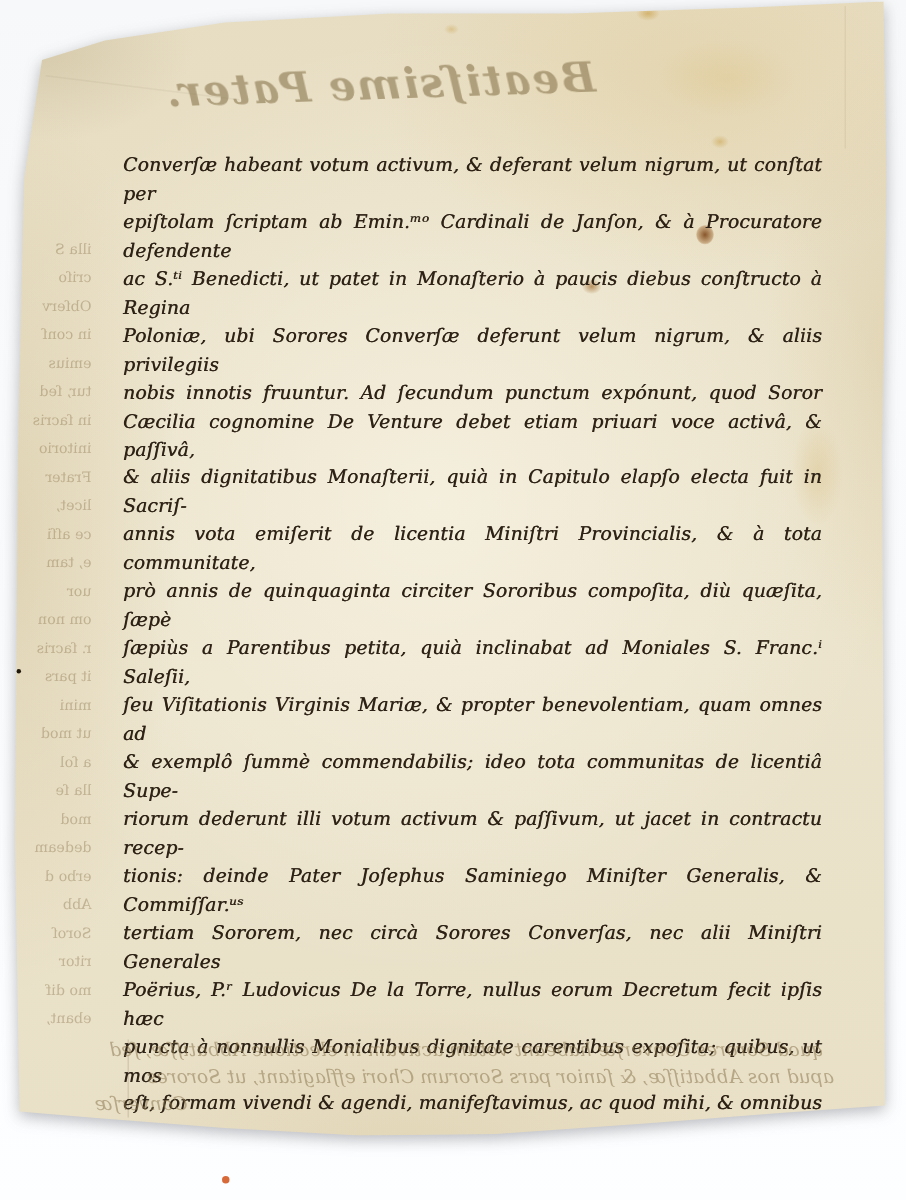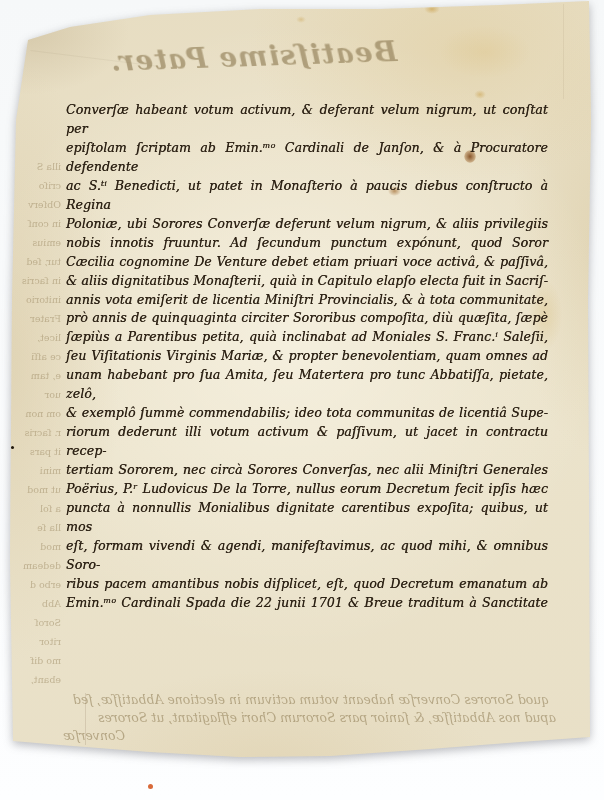--- a/index.html
+++ b/index.html
@@ -28,21 +28,21 @@
   }
   .crease{position:absolute;background:rgba(120,100,70,.18);}
   .stain{position:absolute;border-radius:50%;}
   .textblock{
     position:absolute;left:66px;top:101px;width:482px;
     color:#2c2114;
     font-size:12.5px;line-height:18.95px;font-style:italic;
     letter-spacing:.1px;
     text-shadow:.3px 0 0 rgba(44,33,20,.85);
   }
-  .line{text-align:justify;text-align-last:justify;white-space:normal;}
+  .line{text-align:justify;text-align-last:justify;white-space:normal;margin-left:16px;}
   .bleed{position:absolute;color:#8d7a52;font-style:italic;transform:scaleX(-1);filter:blur(.4px);}
   .bleed-heading{
     left:108px;top:40px;width:292px;height:50px;
     font-size:28px;font-weight:bold;opacity:.62;
     transform:scaleX(-1) rotate(2deg);text-align:center;letter-spacing:1px;
   }
   .bleed-bottom{font-size:12.5px;opacity:.55;white-space:nowrap;}
   .bleed-left{
     left:13px;top:157px;width:48px;
     font-size:9.5px;line-height:19px;opacity:.5;color:#9a8760;
@@ -109,23 +109,23 @@
         <div class="line">epiſtolam ſcriptam ab Emin.ᵐᵒ Cardinali de Janſon, &amp; à Procuratore defendente</div>
         <div class="line">ac S.ᵗⁱ Benedicti, ut patet in Monaſterio à paucis diebus conſtructo à Regina</div>
         <div class="line">Poloniæ, ubi Sorores Converſæ deferunt velum nigrum, &amp; aliis privilegiis</div>
         <div class="line">nobis innotis fruuntur. Ad ſecundum punctum expónunt, quod Soror</div>
         <div class="line">Cæcilia cognomine De Venture debet etiam priuari voce activâ, &amp; paſſivâ,</div>
         <div class="line">&amp; aliis dignitatibus Monaſterii, quià in Capitulo elapſo electa fuit in Sacriſ-</div>
         <div class="line">annis vota emiſerit de licentia Miniſtri Provincialis, &amp; à tota communitate,</div>
         <div class="line">prò annis de quinquaginta circiter Sororibus compoſita, diù quæſita, ſæpè</div>
         <div class="line">ſæpiùs a Parentibus petita, quià inclinabat ad Moniales S. Franc.ⁱ Saleſii,</div>
         <div class="line">ſeu Viſitationis Virginis Mariæ, &amp; propter benevolentiam, quam omnes ad</div>
-        <div class="line">unam habebant pro ſua Amita, ſeu Matertera pro tunc Abbatiſſa, pietate, zelô,</div>
         <div class="line">&amp; exemplô ſummè commendabilis; ideo tota communitas de licentiâ Supe-</div>
         <div class="line">riorum dederunt illi votum activum &amp; paſſivum, ut jacet in contractu recep-</div>
+        <div class="line">tionis: deinde Pater Joſephus Saminiego Miniſter Generalis, &amp; Commiſſar.ᵘˢ</div>
         <div class="line">tertiam Sororem, nec circà Sorores Converſas, nec alii Miniſtri Generales</div>
         <div class="line">Poërius, P.ʳ Ludovicus De la Torre, nullus eorum Decretum fecit ipſis hæc</div>
         <div class="line">puncta à nonnullis Monialibus dignitate carentibus expoſita; quibus, ut mos</div>
         <div class="line">eſt, formam vivendi &amp; agendi, manifeſtavimus, ac quod mihi, &amp; omnibus Soro-</div>
         <div class="line">ribus pacem amantibus nobis diſplicet, eſt, quod Decretum emanatum ab</div>
         <div class="line">Emin.ᵐᵒ Cardinali Spada die 22 junii 1701 &amp; Breue traditum à Sanctitate</div>
 
       </div>
 
       <div class="bleed bleed-bottom" style="left:72px;top:692px;width:478px;text-align:center;">quod Sorores Converſæ habeant votum activum in electione Abbatiſſæ, ſed</div>

